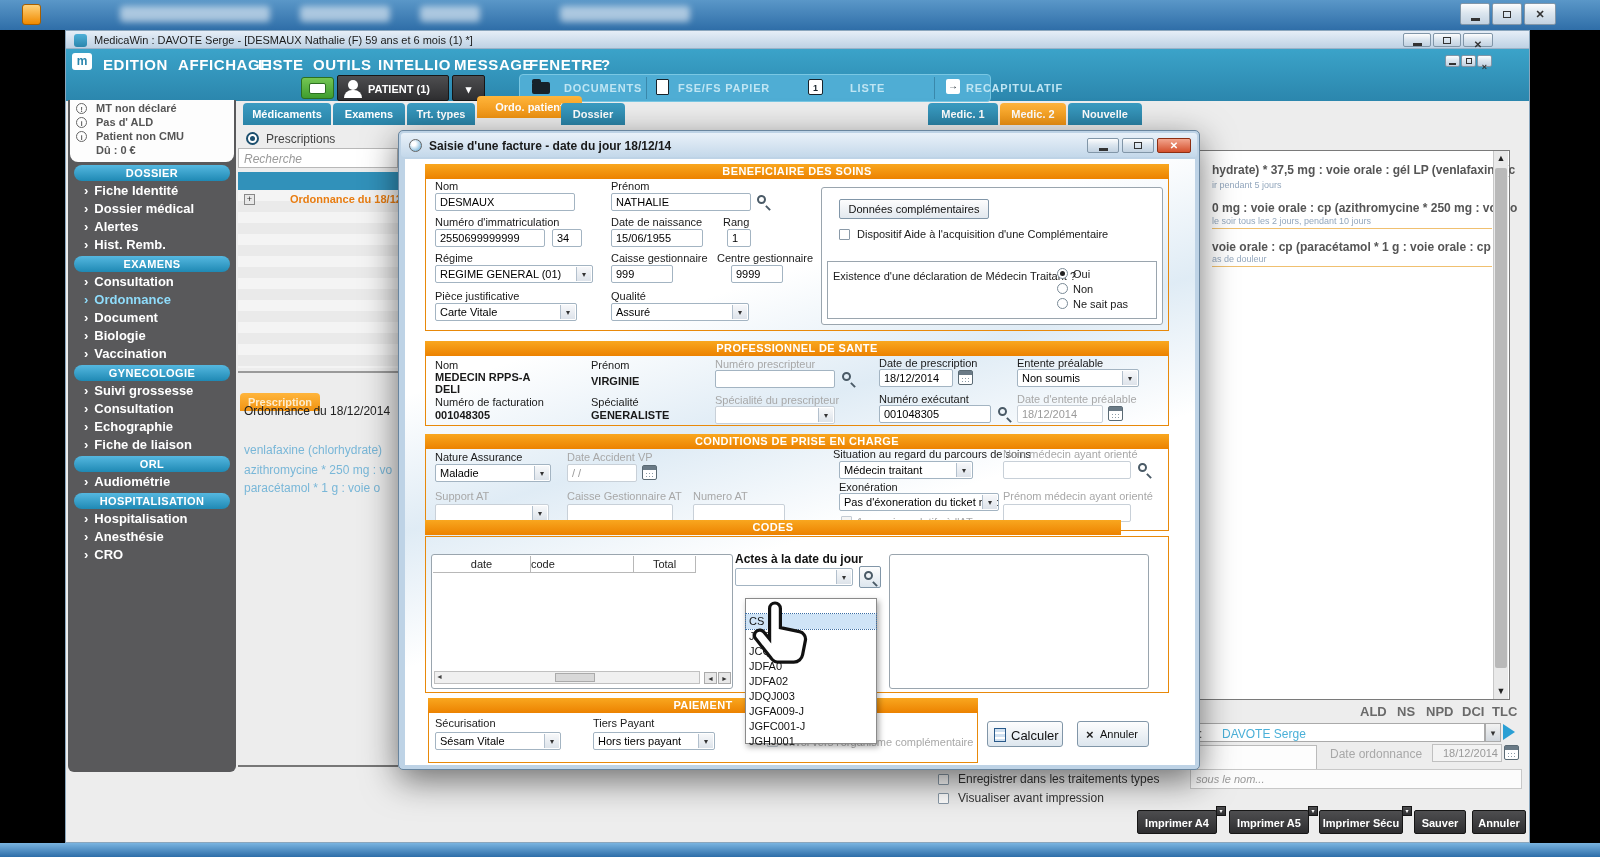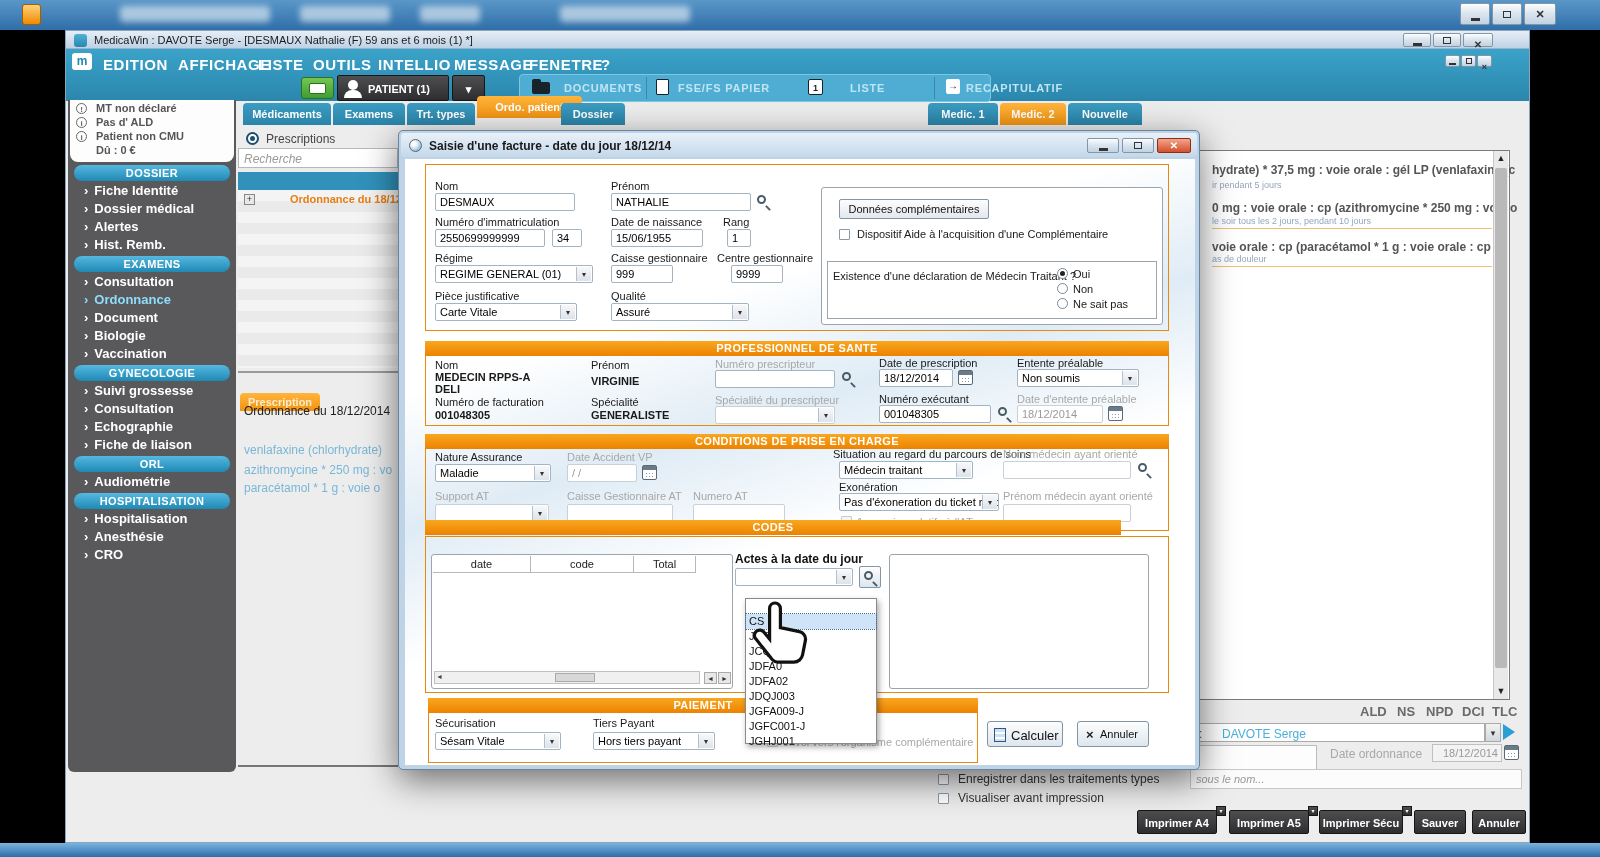--- a/index.html
+++ b/index.html
@@ -275,20 +275,21 @@
     <div class="a aerob" style="left:723px;top:7px;width:32px;height:15px;">
         <div class="a glyphbox" style="left:11px;top:3px;"></div>
       </div>
     <div class="a" style="left:758px;top:7px;width:34px;height:15px;background:linear-gradient(#f2a58e,#d4502c);border:1px solid #8e2f13;border-radius:2px;color:#fff;font-weight:bold;font-size:10px;text-align:center;line-height:14px;">✕</div>
 
     <div class="a" style="left:6px;top:28px;width:790px;height:606px;background:#fff;overflow:hidden;">
       <div class="a" style="left:-120px;top:120px;width:1000px;height:260px;background:linear-gradient(rgba(185,212,233,.0),rgba(185,212,233,.45),rgba(185,212,233,.0));transform:rotate(-18deg);"></div>
     </div>
 
     <div class="a osec" style="left:26px;top:33px;width:744px;height:167px;"></div>
+    <div class="a ohdr" style="left:26px;top:33px;width:744px;">BENEFICIAIRE DES SOINS</div>
     <div class="a lbl" style="left:36px;top:49px;">Nom</div>
     <div class="a inp" style="left:36px;top:62px;width:140px;">DESMAUX</div>
     <div class="a lbl" style="left:212px;top:49px;">Prénom</div>
     <div class="a inp" style="left:212px;top:62px;width:140px;">NATHALIE</div>
     <div class="a mag" style="left:358px;top:64px;"></div>
     <div class="a lbl" style="left:36px;top:85px;">Numéro d'immatriculation</div>
     <div class="a inp" style="left:36px;top:98px;width:110px;">2550699999999</div>
     <div class="a inp" style="left:153px;top:98px;width:30px;">34</div>
     <div class="a lbl" style="left:212px;top:85px;">Date de naissance</div>
     <div class="a inp" style="left:212px;top:98px;width:92px;">15/06/1955</div>
@@ -372,21 +373,21 @@
     <div class="a lblg" style="left:604px;top:317px;">Nom médecin ayant orienté</div>
     <div class="a inpd" style="left:604px;top:330px;width:128px;"></div>
     <div class="a mag" style="left:739px;top:332px;"></div>
     <div class="a lblg" style="left:604px;top:359px;">Prénom médecin ayant orienté</div>
     <div class="a inpd" style="left:604px;top:373px;width:128px;"></div>
 
     <div class="a osec" style="left:26px;top:405px;width:744px;height:157px;"></div>
     <div class="a ohdr" style="left:26px;top:389px;width:696px;">CODES</div>
     <div class="a gbox" style="left:32px;top:423px;width:302px;height:135px;border-radius:3px;"></div>
     <div class="a" style="left:34px;top:425px;width:98px;height:17px;border-right:1px solid #b8b8b8;border-bottom:1px solid #b8b8b8;font-size:11px;text-align:center;line-height:17px;color:#222;">date</div>
-    <div class="a" style="left:132px;top:425px;width:103px;height:17px;border-right:1px solid #b8b8b8;border-bottom:1px solid #b8b8b8;font-size:11px;text-align:center;line-height:17px;color:#222;">code</div>
+    <div class="a" style="left:132px;top:425px;width:103px;height:17px;border-right:1px solid #b8b8b8;border-bottom:1px solid #b8b8b8;font-size:11px;text-align:left;line-height:17px;color:#222;">code</div>
     <div class="a" style="left:235px;top:425px;width:62px;height:17px;border-right:1px solid #b8b8b8;border-bottom:1px solid #b8b8b8;font-size:11px;text-align:center;line-height:17px;color:#222;">Total</div>
     <div class="a" style="left:35px;top:540px;width:266px;height:13px;background:#f0f0f0;border:1px solid #c0c0c0;">
       <span class="a i-lf" style="left:1px;top:1px;font-size:7px;color:#444;"></span>
       <span class="a" style="left:120px;top:1px;width:40px;height:9px;background:#d8d8d8;border:1px solid #aaa;"></span>
     </div>
     <div class="a i-lf" style="left:305px;top:541px;width:13px;height:12px;background:#e8e8e8;border:1px solid #aaa;font-size:7px;text-align:center;line-height:11px;color:#333;"></div>
     <div class="a i-rt" style="left:319px;top:541px;width:13px;height:12px;background:#e8e8e8;border:1px solid #aaa;font-size:7px;text-align:center;line-height:11px;color:#333;"></div>
 
     <div class="a bold" style="left:336px;top:421px;font-size:12px;color:#111;white-space:nowrap;">Actes à la date du jour</div>
     <div class="a inp sel" style="left:336px;top:437px;width:118px;">

